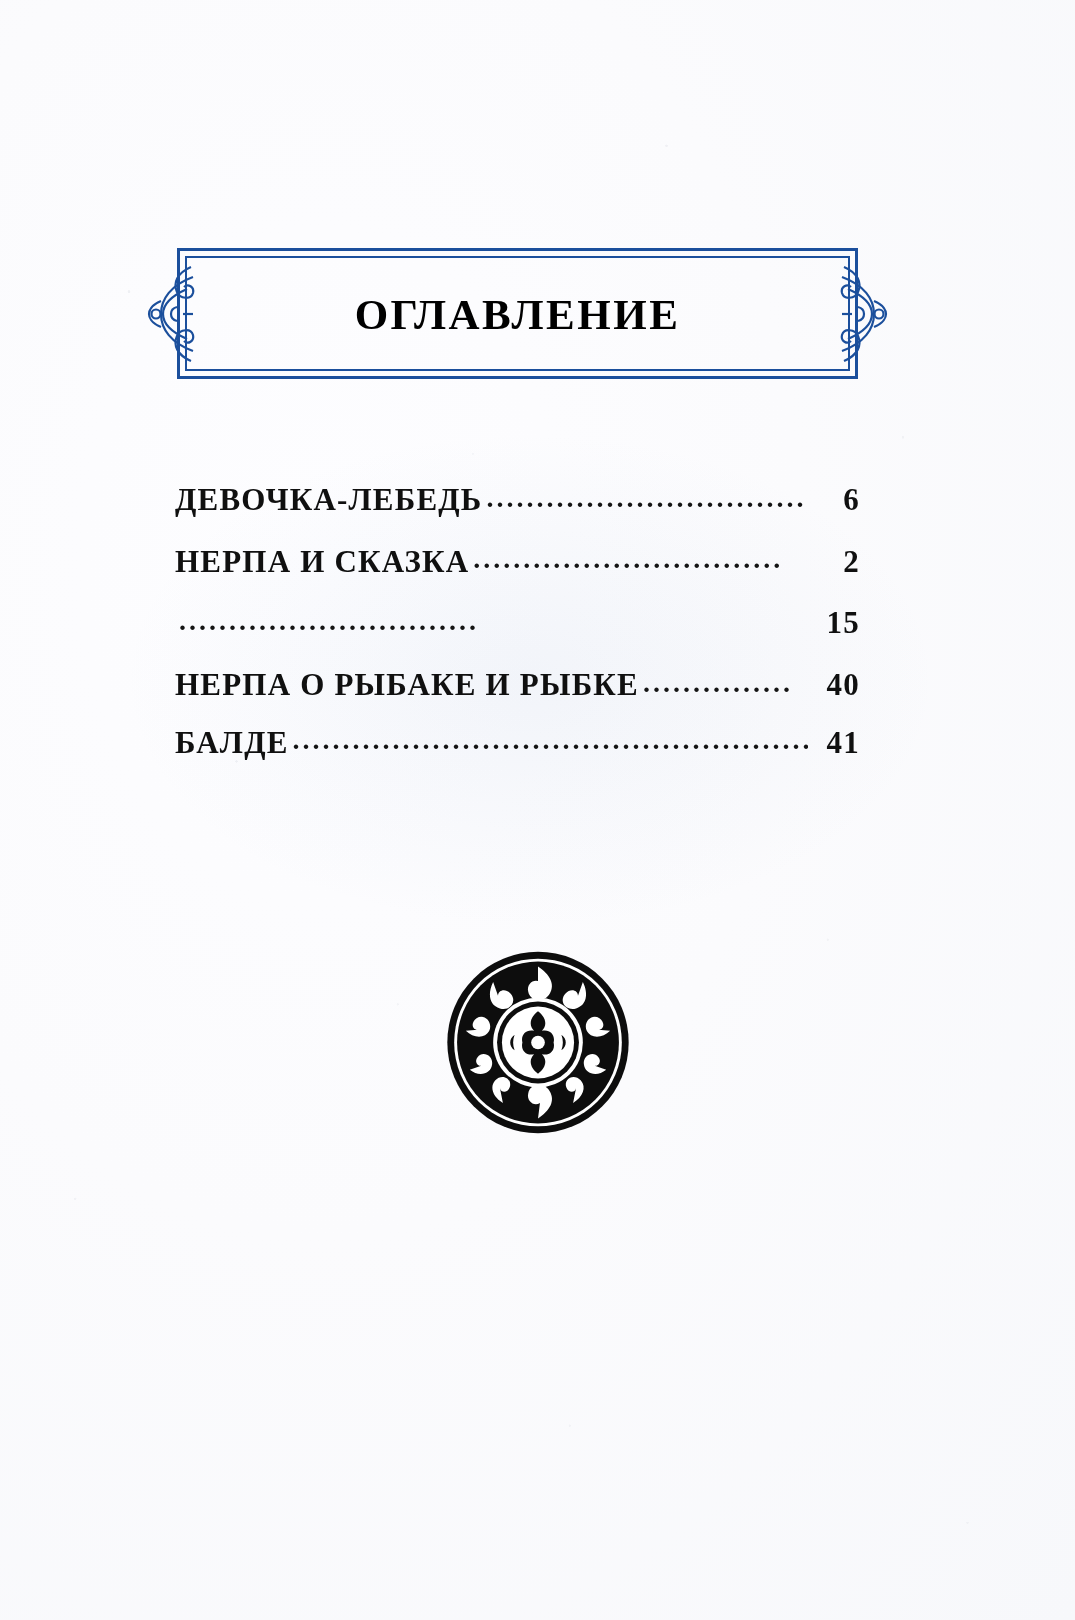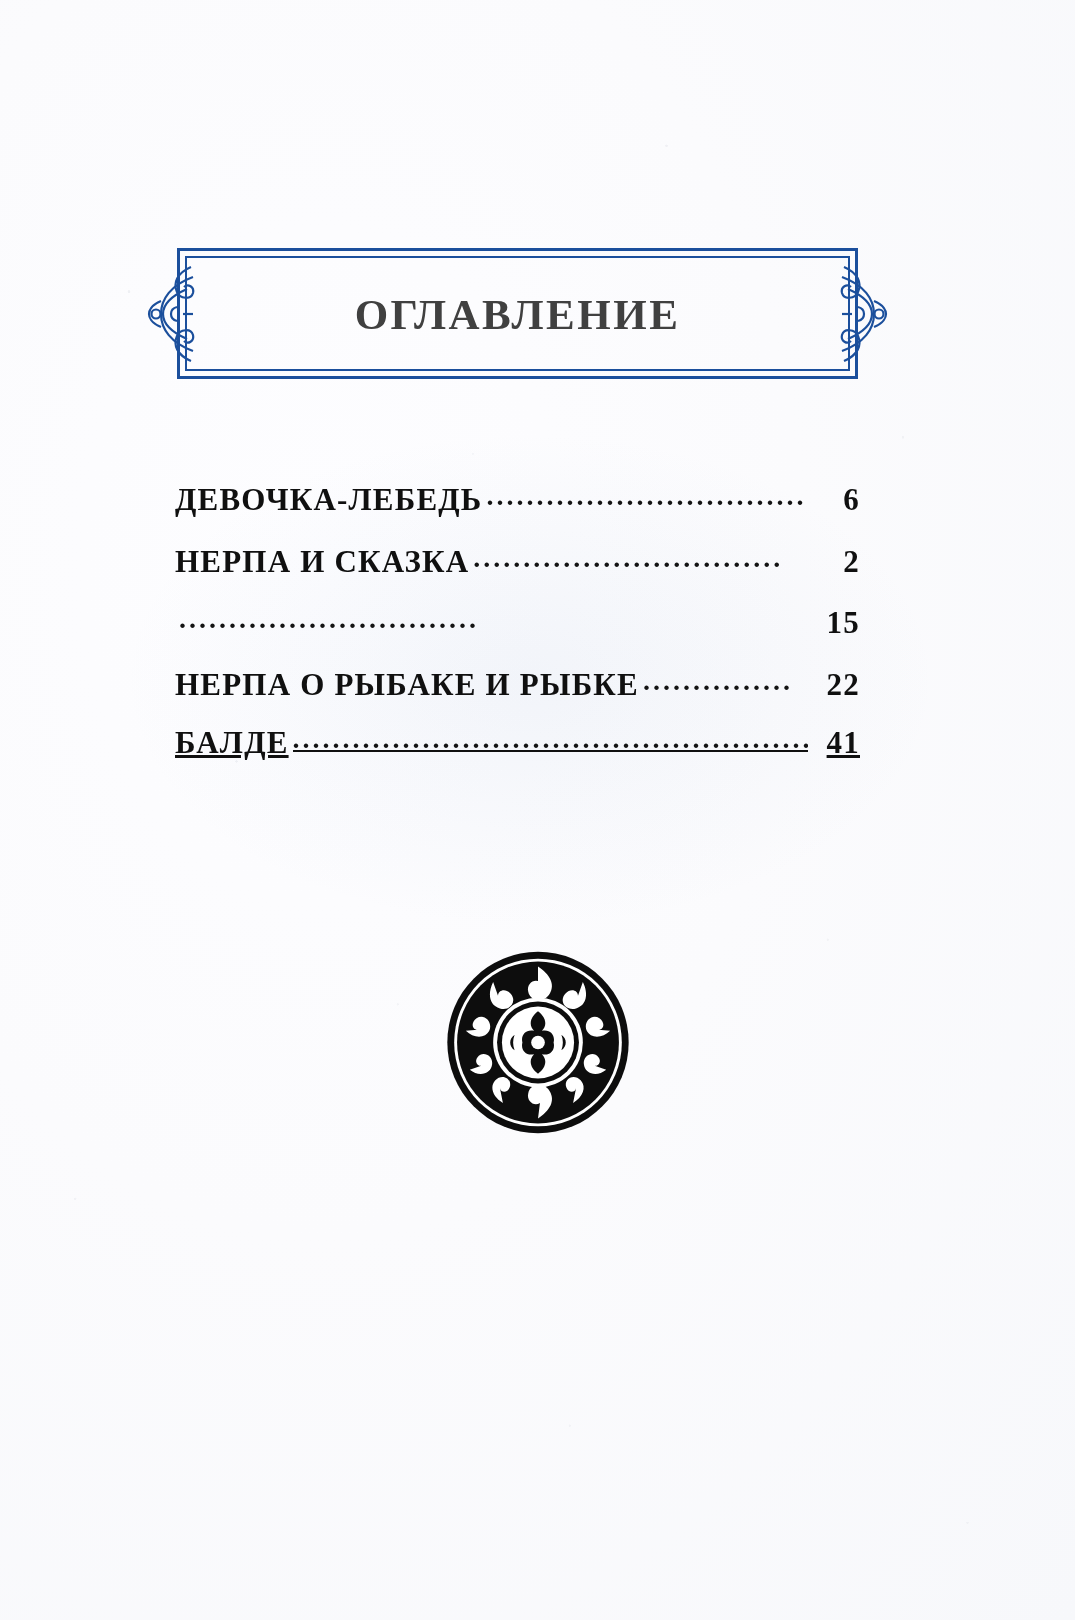--- a/index.html
+++ b/index.html
@@ -73,21 +73,21 @@
   .title-text {
     position: absolute;
     left: 0; right: 0;
     top: 50%;
     transform: translateY(-50%);
     text-align: center;
     font-family: "Liberation Serif", serif;
     font-weight: bold;
     font-size: 43px;
     letter-spacing: 2.5px;
-    color: #404040;
+    color: #000000;
   }
   .corner-orn {
     position: absolute;
     top: 50%;
     transform: translateY(-50%);
     width: 52px;
     height: 110px;
     color: #1b4f9c;
   }
   .corner-orn.left  { left: -8px; }
@@ -95,21 +95,21 @@
 
   
   .toc {
     position: absolute;
     left: 175px;
     top: 482px;
     width: 685px;
   }
   .toc-entry {
     display: flex;
-    align-items: flex-start;
+    align-items: center;
     width: 100%;
     margin-bottom: 26px;
     font-family: "Liberation Serif", serif;
     font-weight: bold;
     font-size: 31px;
     letter-spacing: 1.2px;
     color: #101010;
     line-height: 1.15;
   }
   .toc-entry .entry-title {
@@ -126,21 +126,20 @@
     transform: translateY(-2px);
   }
   .toc-entry .page-num {
     white-space: nowrap;
     font-size: 31px;
     min-width: 46px;
     text-align: right;
   }
   .toc-entry.cont {
     margin-top: -4px;
-    text-decoration: underline;
   }
 
   
   .ornament {
     position: absolute;
     left: 50%;
     transform: translateX(-50%);
     top: 945px;
     width: 195px;
     height: 195px;
@@ -205,21 +204,21 @@
   </div>
 
   <div class="toc-entry">
     <span class="leader">..............................</span>
     <span class="page-num">15</span>
   </div>
 
   <div class="toc-entry">
     <span class="entry-title">НЕРПА О РЫБАКЕ И РЫБКЕ</span>
     <span class="leader">...............</span>
-    <span class="page-num">22</span>
+    <span class="page-num">40</span>
   </div>
 
 
   <div class="toc-entry cont">
     <span class="entry-title">БАЛДЕ</span>
     <span class="leader">......................................................</span>
     <span class="page-num">41</span>
   </div>
 
 </div>

